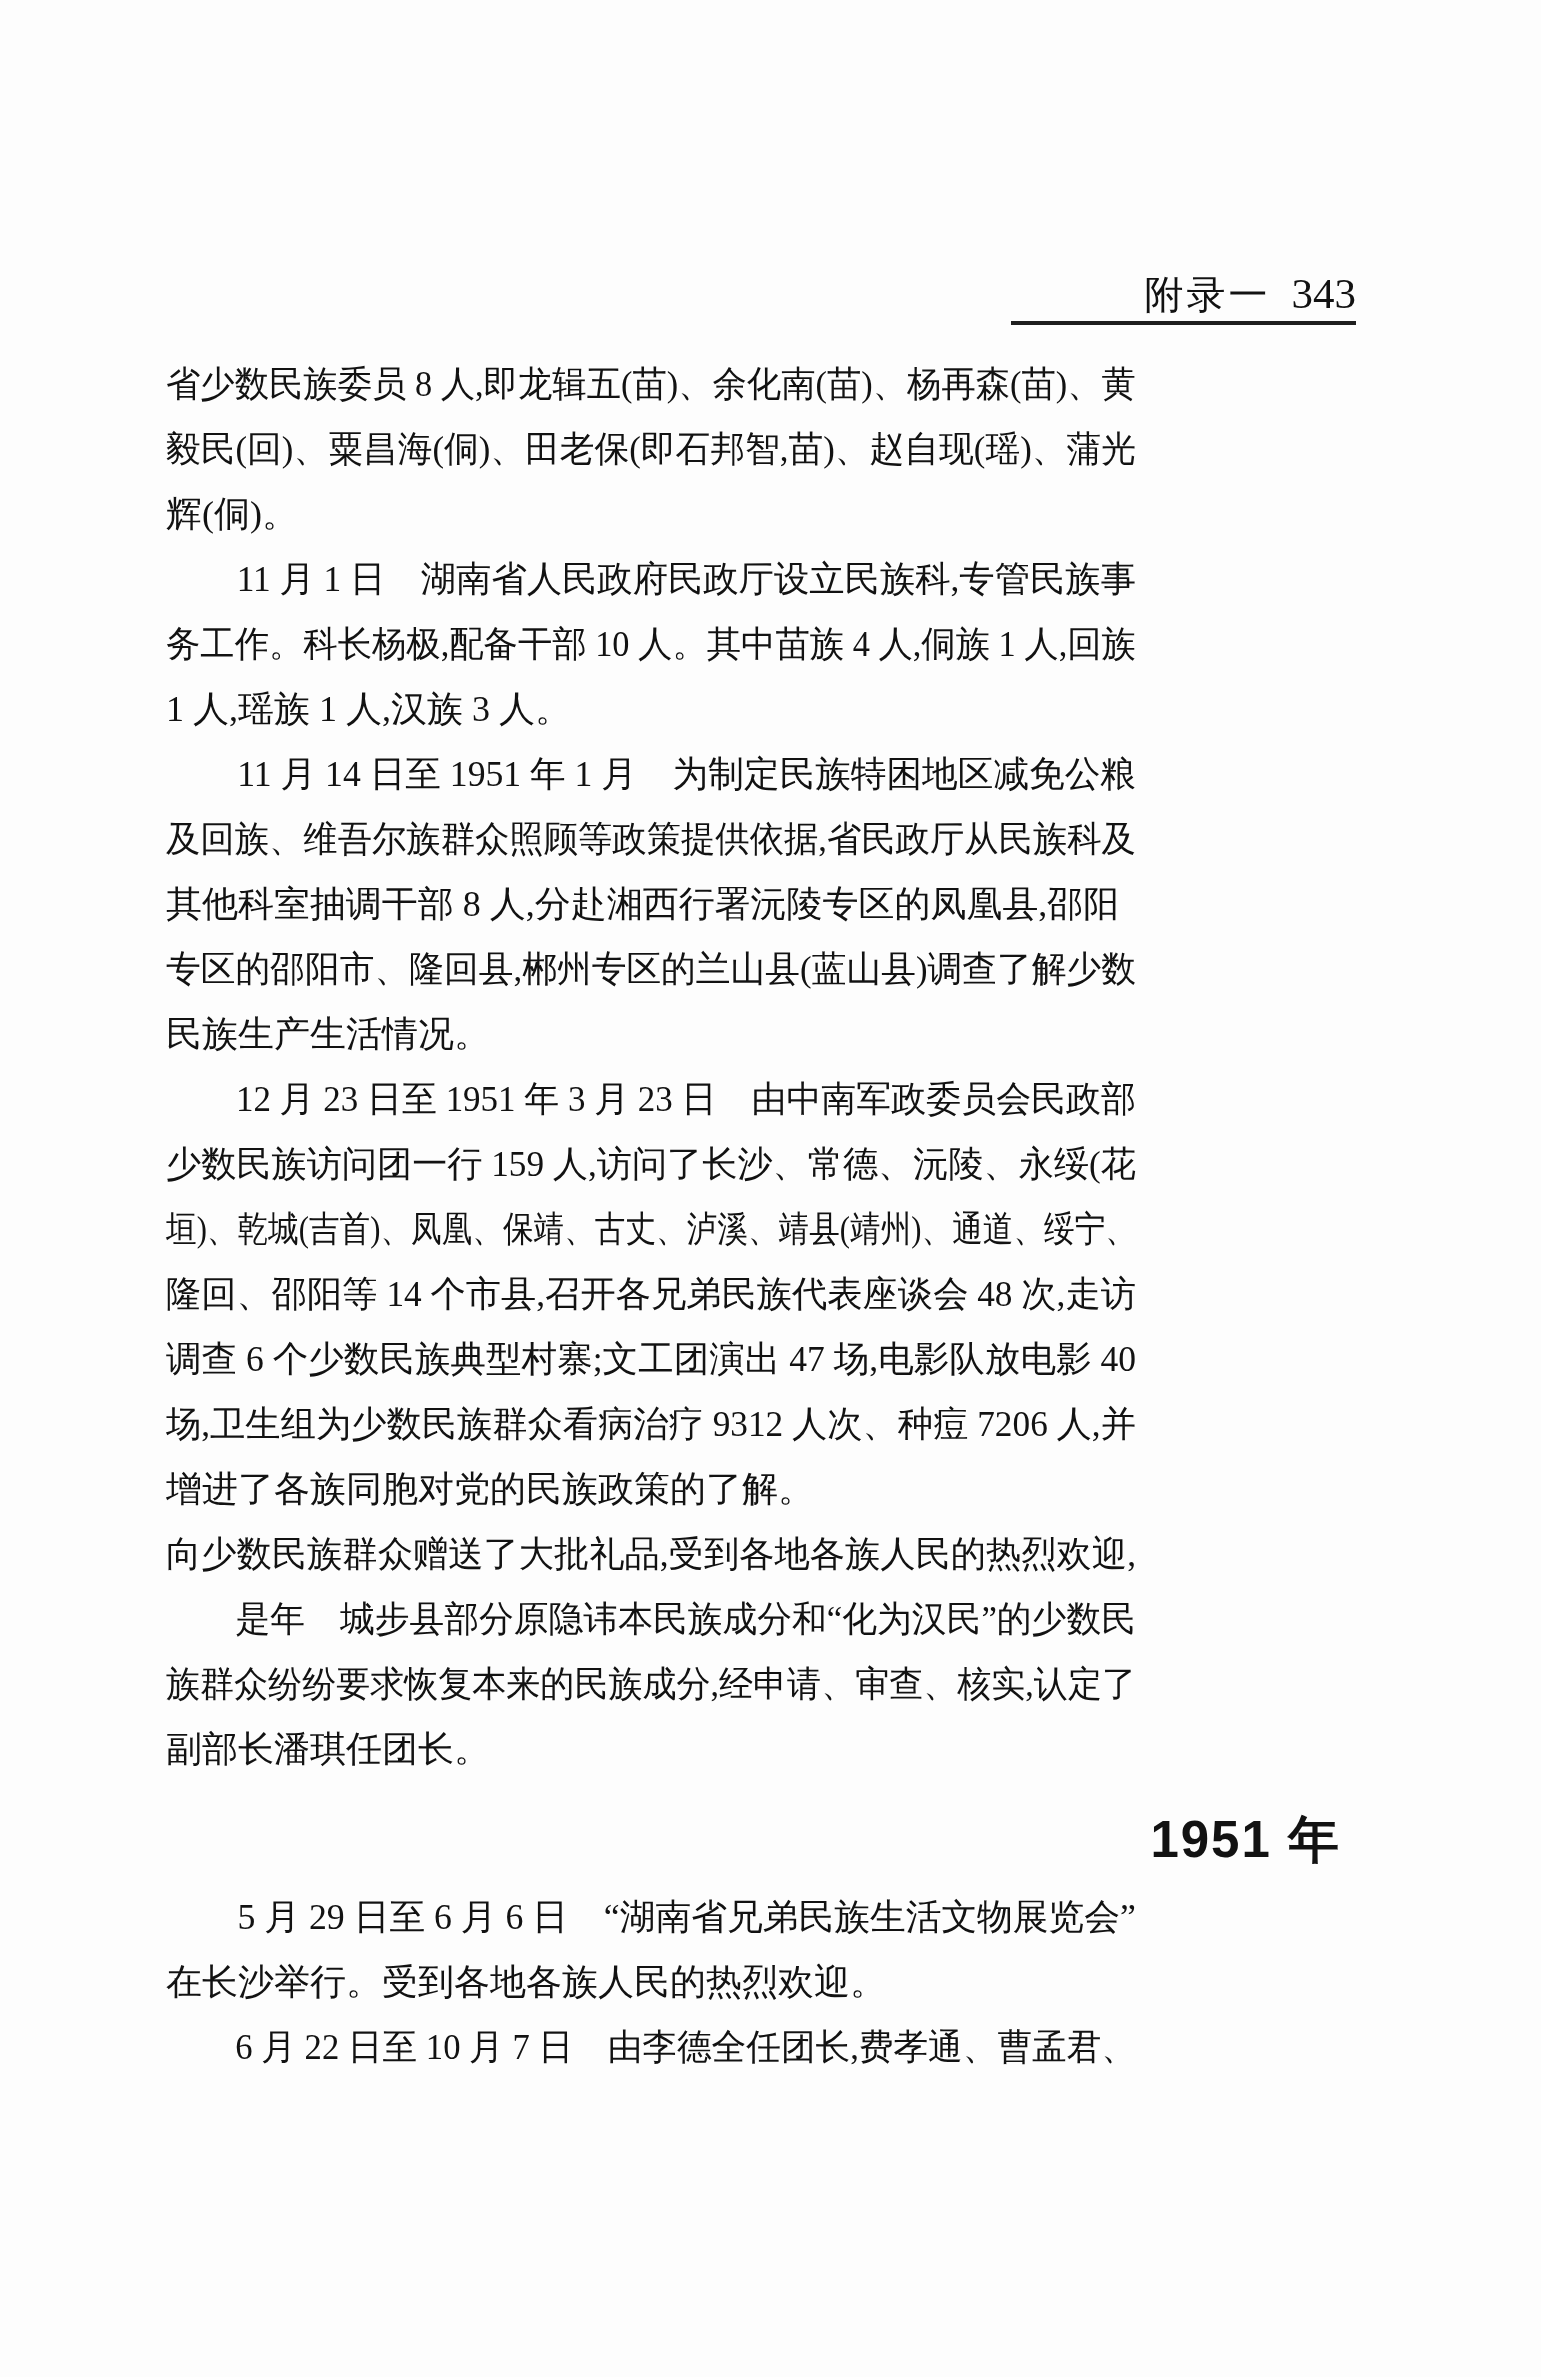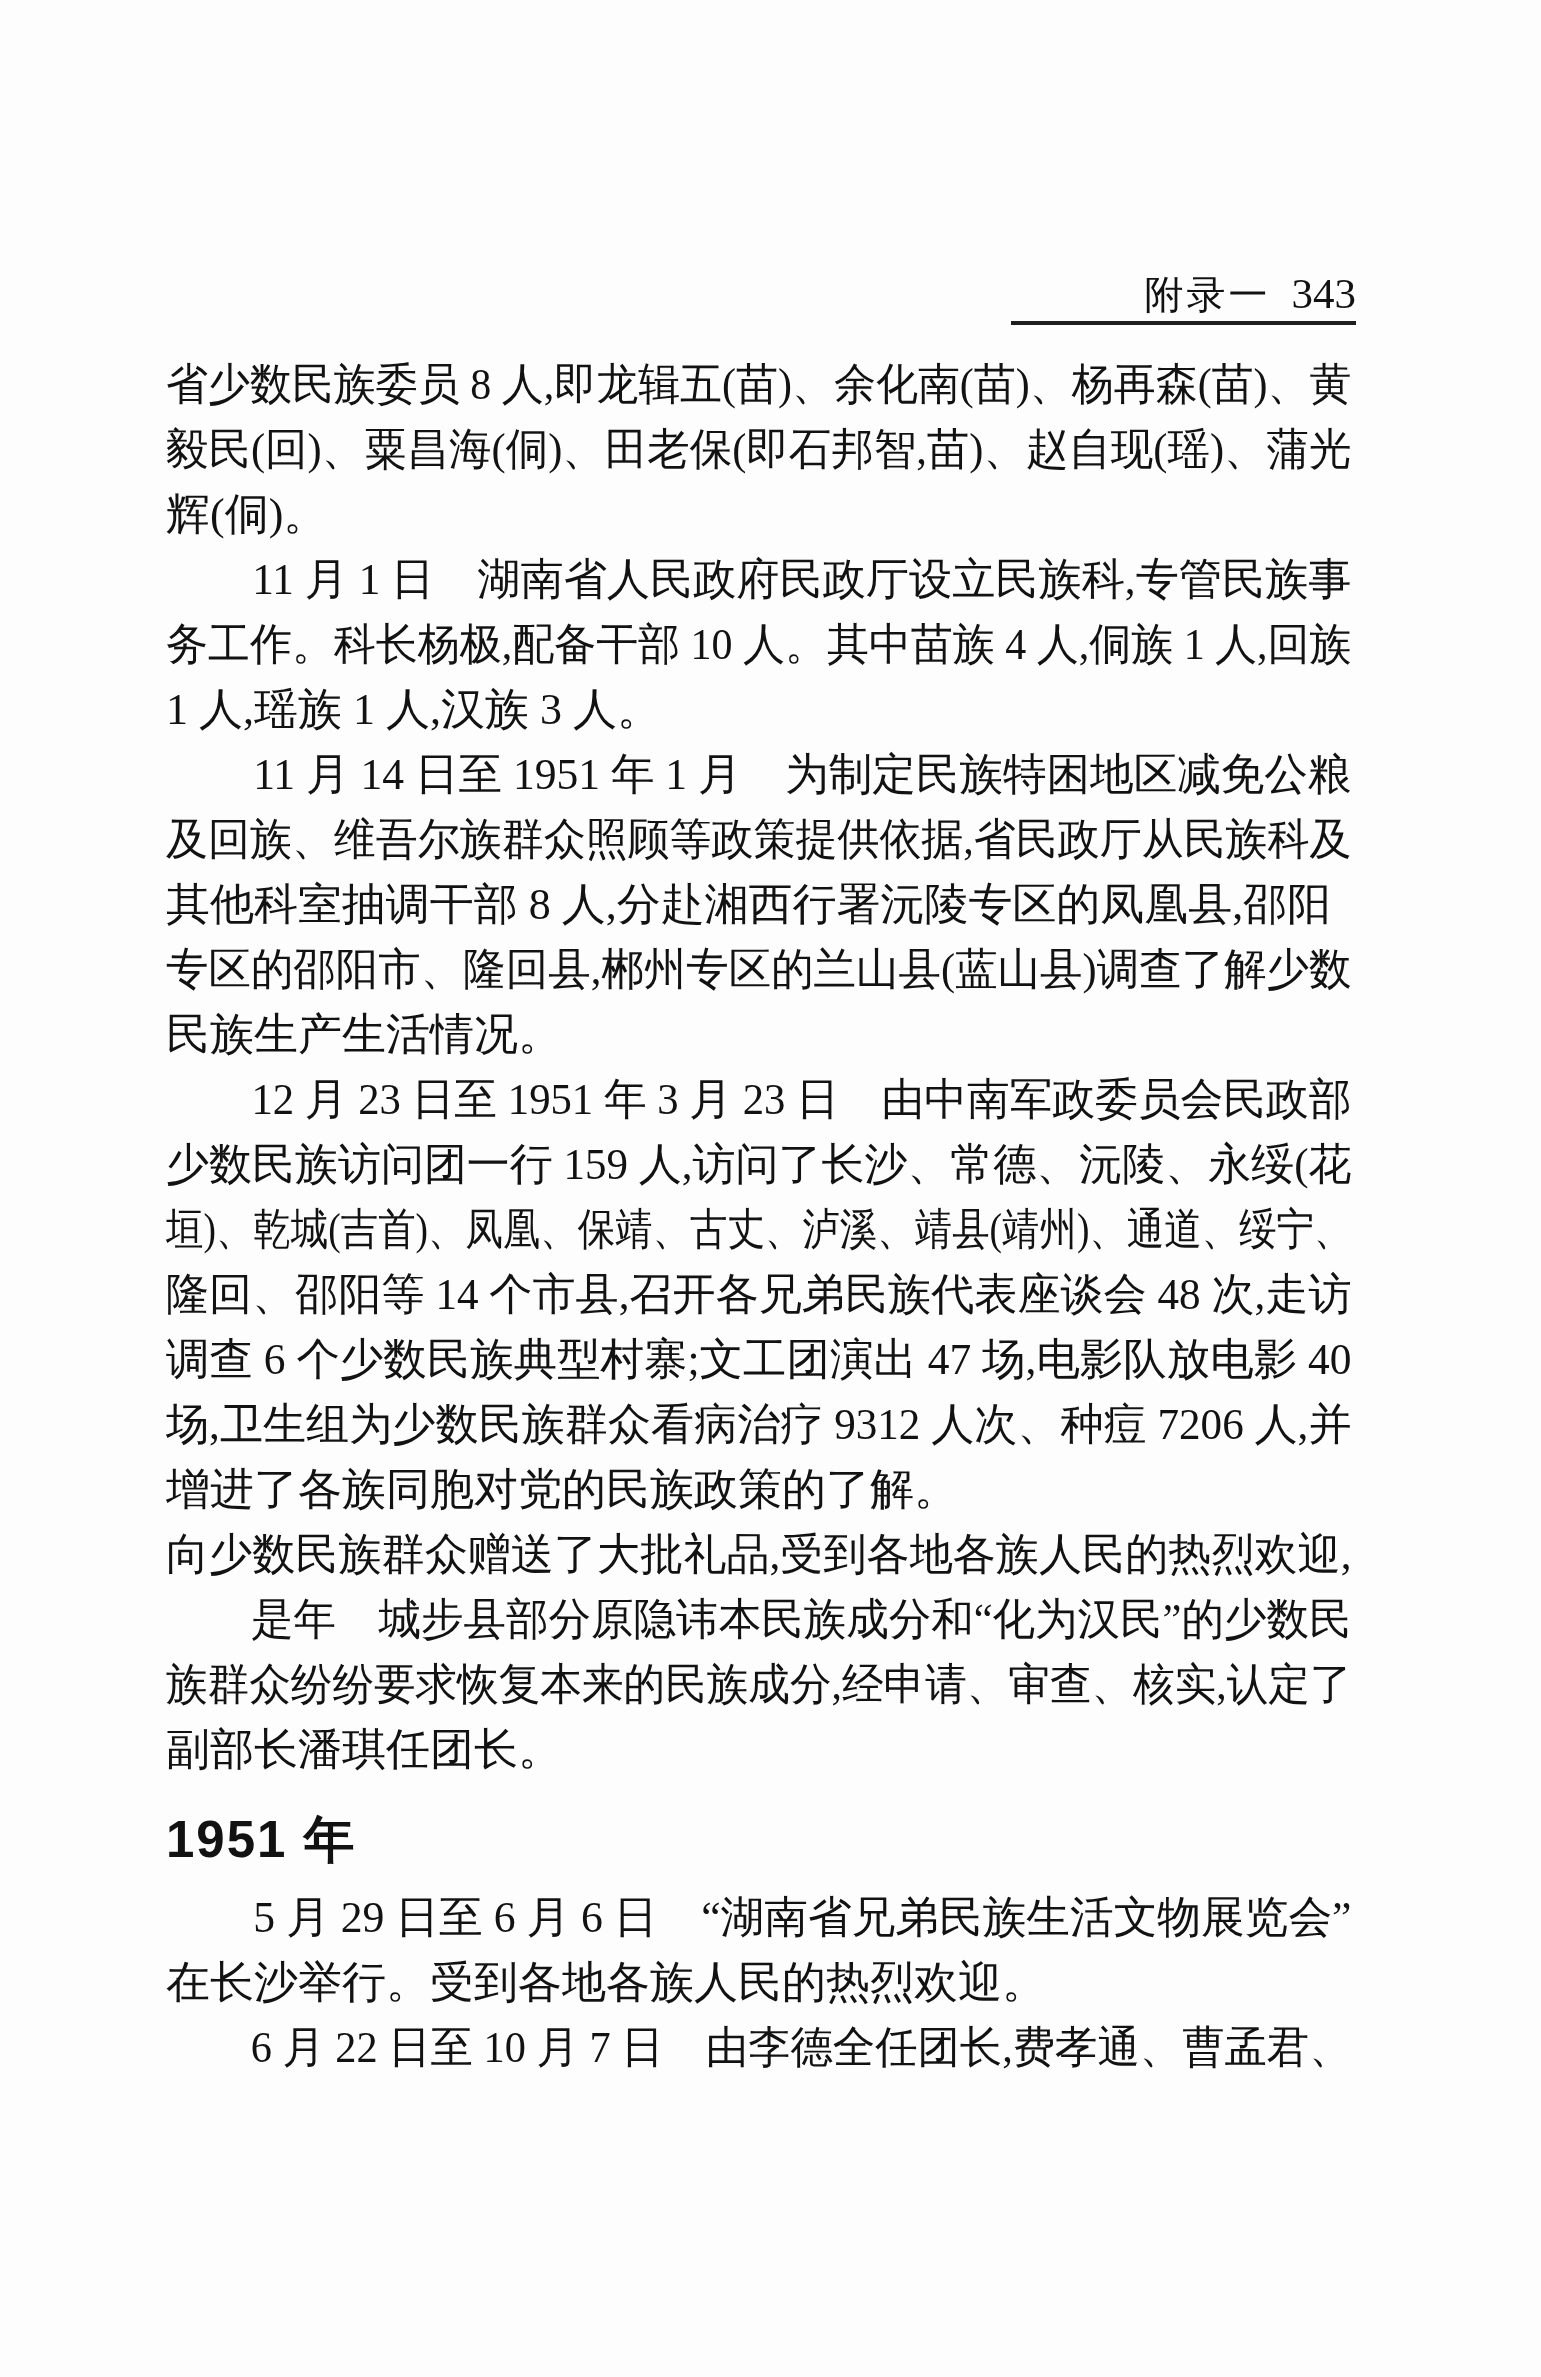--- a/index.html
+++ b/index.html
@@ -46,36 +46,36 @@
   .body-text {
     position: absolute;
     left: 166px;
     top: 352px;
     width: 1175px;
   }
   .para { margin: 0; padding: 0; }
   .ln {
     height: 65px;
     line-height: 65px;
-    font-size: 44px;
+    font-size: 36px;
     white-space: nowrap;
     overflow: visible;
     font-feature-settings: "halt" 1;
   }
   .ln > span {
     display: inline-block;
     white-space: nowrap;
     transform-origin: 0 50%;
   }
   
   .year-heading {
     margin: 26px 0 13px 0;
     height: 64px;
     line-height: 64px;
-    text-align: left;
+    text-align: right;
     font-family: "Liberation Sans", "DejaVu Sans", sans-serif;
     font-weight: bold;
     font-size: 51px;
     letter-spacing: 2px;
   }
 </style>
 </head>
 <body>
 
 <div class="page">

